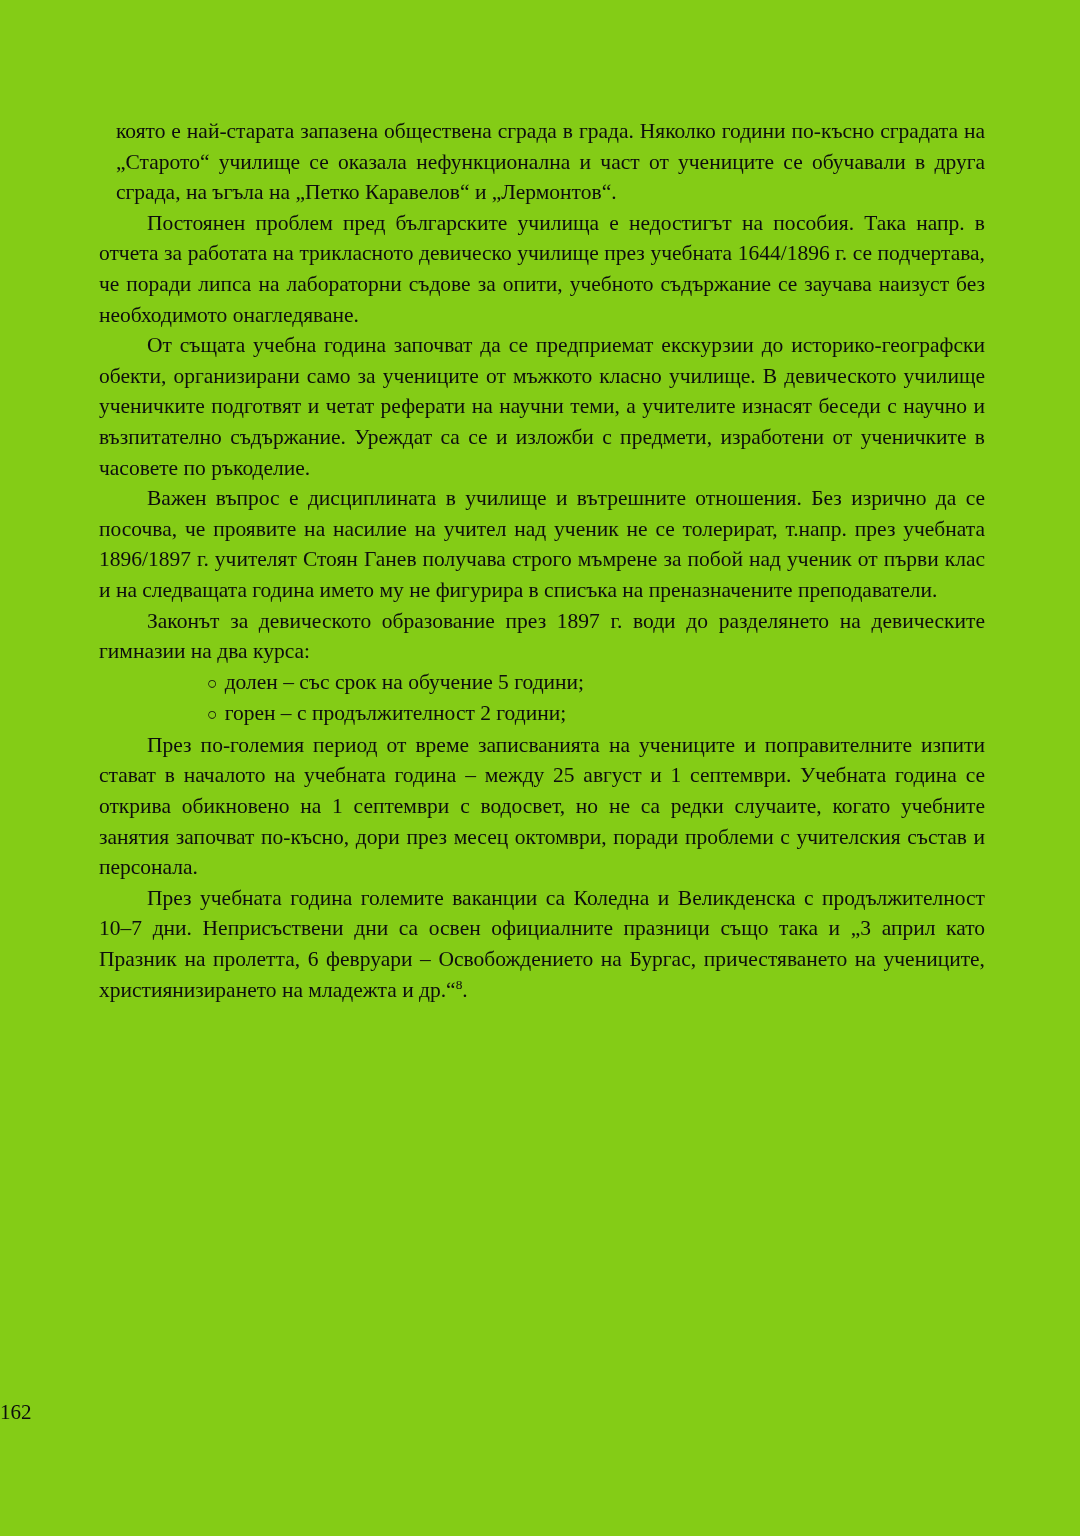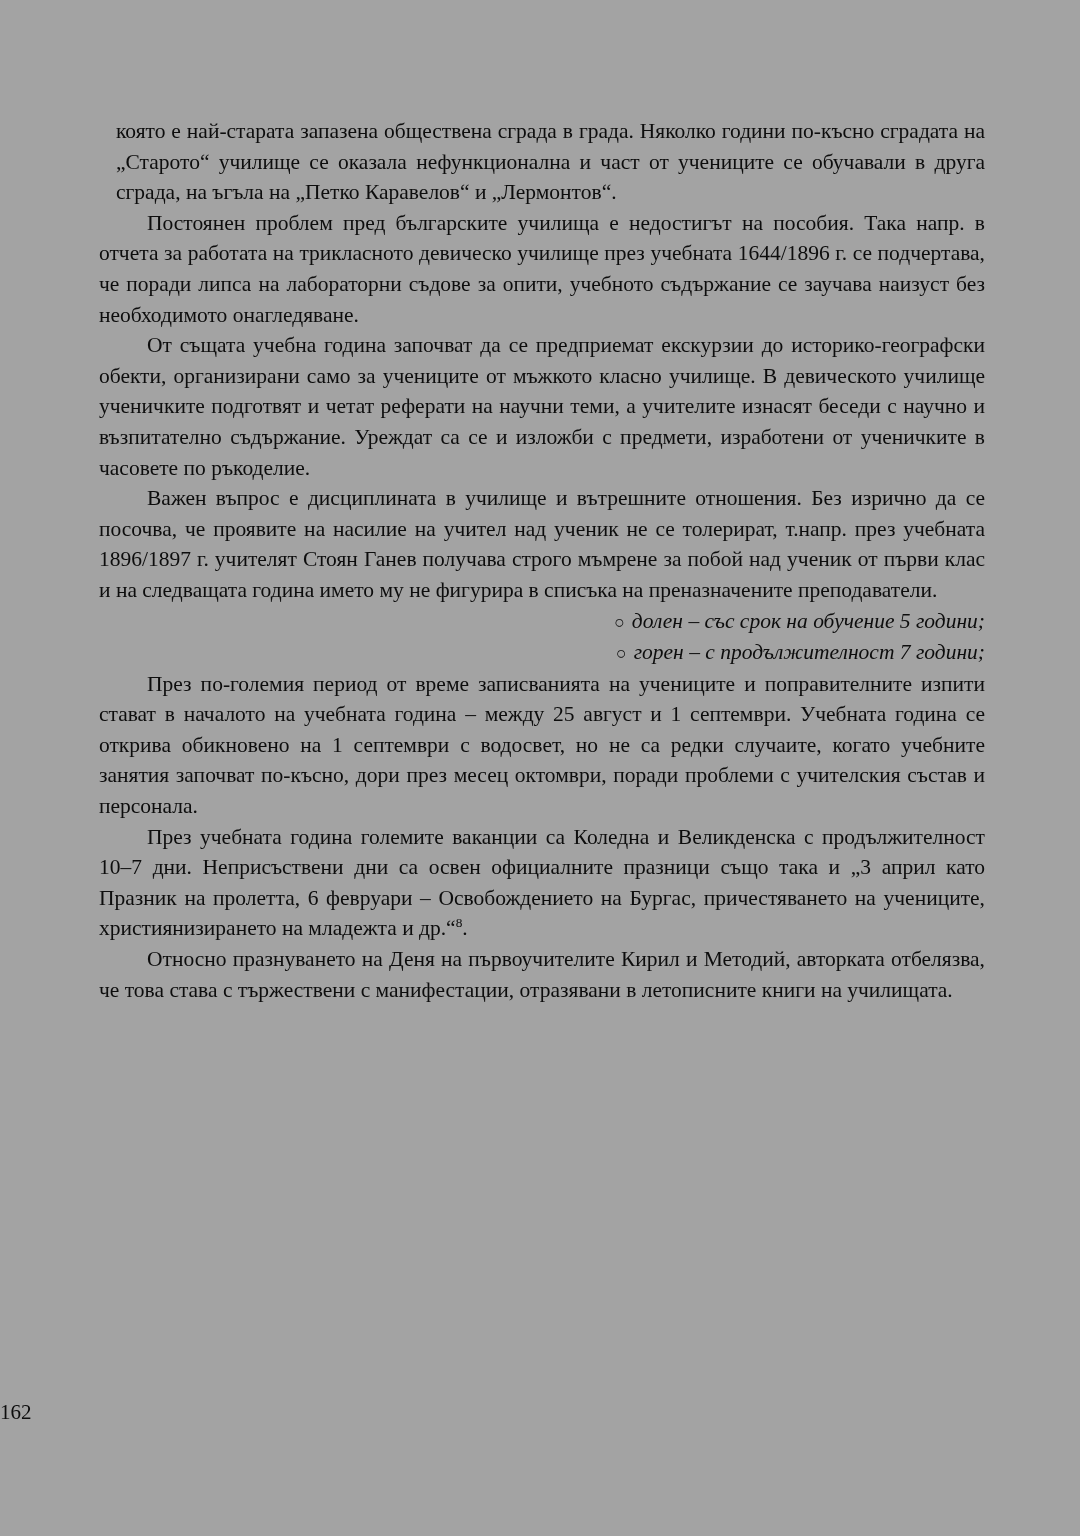--- a/index.html
+++ b/index.html
@@ -4,21 +4,21 @@
 <style>
   html, body {
     margin: 0;
     padding: 0;
     background: #ffffff;
   }
   .page {
     position: relative;
     width: 1080px;
     height: 1536px;
-    background: #a3a3a3;
+    background: #84cc16;
     box-sizing: border-box;
     overflow: hidden;
     font-family: "Liberation Serif", "DejaVu Serif", serif;
     color: #0d0d0d;
   }
   .text-block {
     position: absolute;
     top: 116px;
     left: 99px;
     width: 886px;
@@ -32,22 +32,21 @@
     text-align: justify;
   }
   p.para.indent {
     text-indent: 48px;
   }
   p.para.continuation {
     margin-left: 17px;
   }
   .list-item {
     padding-left: 108px;
-    text-align: right;
-    font-style: italic;
+    text-align: left;
   }
   .list-item .bullet {
     font-size: 0.82em;
     margin-right: 7px;
   }
   sup.footnote-ref {
     font-size: 0.62em;
     line-height: 0;
     vertical-align: super;
   }
@@ -68,33 +67,33 @@
   <div class="text-block">
 
     <p class="para continuation">която е най-старата запазена обществена сграда в града. Няколко години по-късно сградата на „Старото“ училище се оказала нефункционална и част от учениците се обучавали в друга сграда, на ъгъла на „Петко Каравелов“ и „Лермонтов“.</p>
 
     <p class="para indent">Постоянен проблем пред българските училища е недостигът на пособия. Така напр. в отчета за работата на трикласното девическо училище през учебната 1644/1896 г. се подчертава, че поради липса на лабораторни съдове за опити, учебното съдържание се заучава наизуст без необходимото онагледяване.</p>
 
     <p class="para indent">От същата учебна година започват да се предприемат екскурзии до историко-географски обекти, организирани само за учениците от мъжкото класно училище. В девическото училище ученичките подготвят и четат реферати на научни теми, а учителите изнасят беседи с научно и възпитателно съдържание. Уреждат са се и изложби с предмети, изработени от ученичките в часовете по ръкоделие.</p>
 
     <p class="para indent">Важен въпрос е дисциплината в училище и вътрешните отношения. Без изрично да се посочва, че проявите на насилие на учител над ученик не се толерират, т.напр. през учебната 1896/1897 г. учителят Стоян Ганев получава строго мъмрене за побой над ученик от първи клас и на следващата година името му не фигурира в списъка на преназначените преподаватели.</p>
 
+    <p class="para indent">Законът за девическото образование през 1897 г. води до разделянето на девическите гимназии на два курса:</p>
 
     <div class="list-item">
       <span class="bullet">○</span><span>долен – със срок на обучение 5 години;</span>
     </div>
 
     <div class="list-item">
-      <span class="bullet">○</span><span>горен – с продължителност 7 години;</span>
+      <span class="bullet">○</span><span>горен – с продължителност 2 години;</span>
     </div>
 
 
     <p class="para indent">През по-големия период от време записванията на учениците и поправителните изпити стават в началото на учебната година – между 25 август и 1 септември. Учебната година се открива обикновено на 1 септември с водосвет, но не са редки случаите, когато учебните занятия започват по-късно, дори през месец октомври, поради проблеми с учителския състав и персонала.</p>
 
     <p class="para indent"><span>През учебната година големите ваканции са Коледна и Великденска с продължителност 10–7 дни. Неприсъствени дни са освен официалните празници също така и „3 април като Празник на пролетта, 6 февруари – Освобождението на Бургас, причестяването на учениците, християнизирането на младежта и др.“</span><sup class="footnote-ref">8</sup><span>.</span></p>
 
-    <p class="para indent">Относно празнуването на Деня на първоучителите Кирил и Методий, авторката отбелязва, че това става с тържествени с манифестации, отразявани в летописните книги на училищата.</p>
 
 
   </div>
 
   <div class="page-number">162</div>
 </div>
 
 </body></html>

